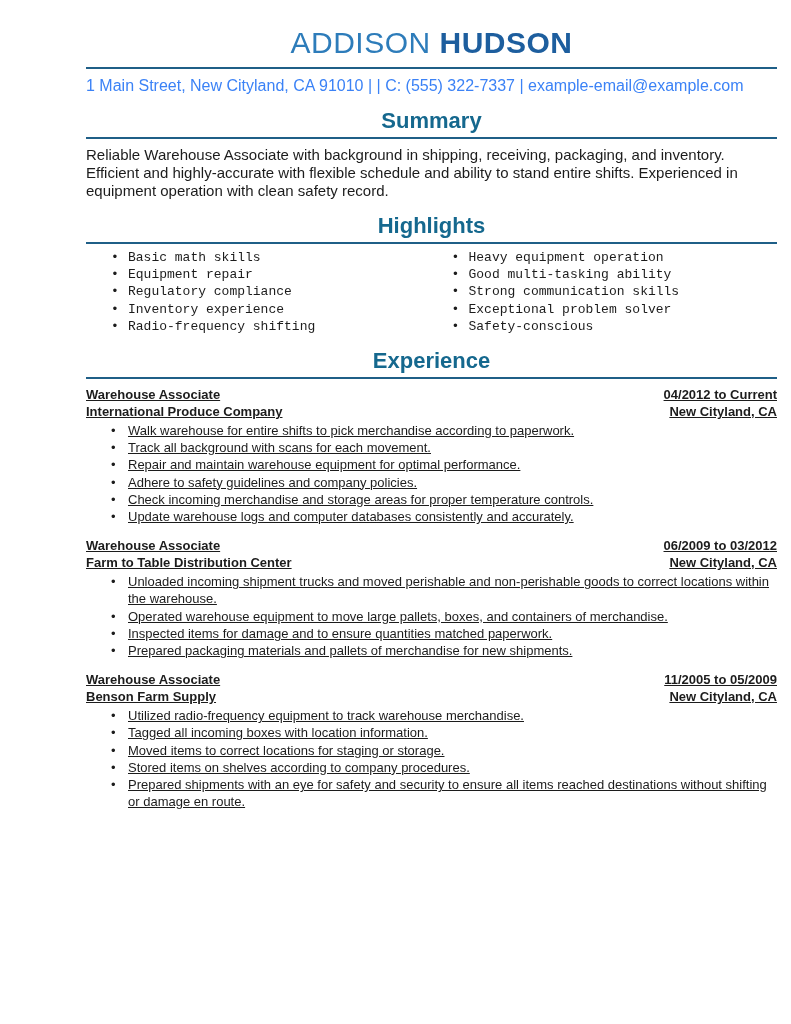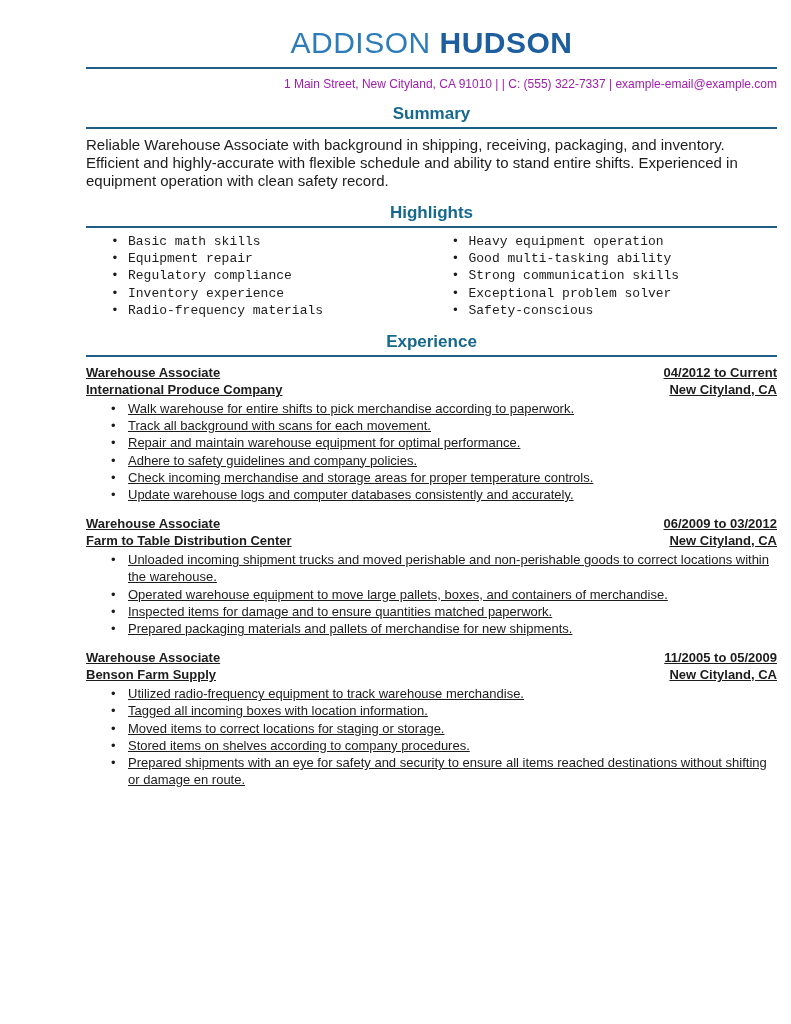--- a/index.html
+++ b/index.html
@@ -36,30 +36,30 @@
     color: var(--name-last, #1d5e9e);
   }
   .rule {
     border: 0;
     border-top: 2px solid var(--rule, #1f5f87);
     margin: 0;
   }
   .rule.header-rule { margin-top: 8px; }
   .contact {
     margin-top: 8px;
-    text-align: right;
-    font-size: 12px;
-    color: #a21caf;
+    text-align: left;
+    font-size: 16px;
+    color: #3b82f6;
   }
   
   section { margin-top: 13px; }
   .section-title {
     margin: 0 0 3px 0;
     text-align: center;
-    font-size: 17px;
+    font-size: 22px;
     font-weight: 700;
     color: var(--heading, #15688e);
   }
   .summary-text {
     margin: 7px 0 0 0;
     font-size: 15px;
     line-height: 18px;
   }
   
   ul.bullets {
@@ -119,21 +119,21 @@
 
   <section>
     <h2 class="section-title">Highlights</h2>
     <hr class="rule">
     <div class="columns">
       <ul class="bullets col-left">
         <li>Basic math skills</li>
         <li>Equipment repair</li>
         <li>Regulatory compliance</li>
         <li>Inventory experience</li>
-        <li>Radio-frequency materials</li>
+        <li>Radio-frequency shifting</li>
       </ul>
       <ul class="bullets col-right">
         <li>Heavy equipment operation</li>
         <li>Good multi-tasking ability</li>
         <li>Strong communication skills</li>
         <li>Exceptional problem solver</li>
         <li>Safety-conscious</li>
       </ul>
     </div>
   </section>

